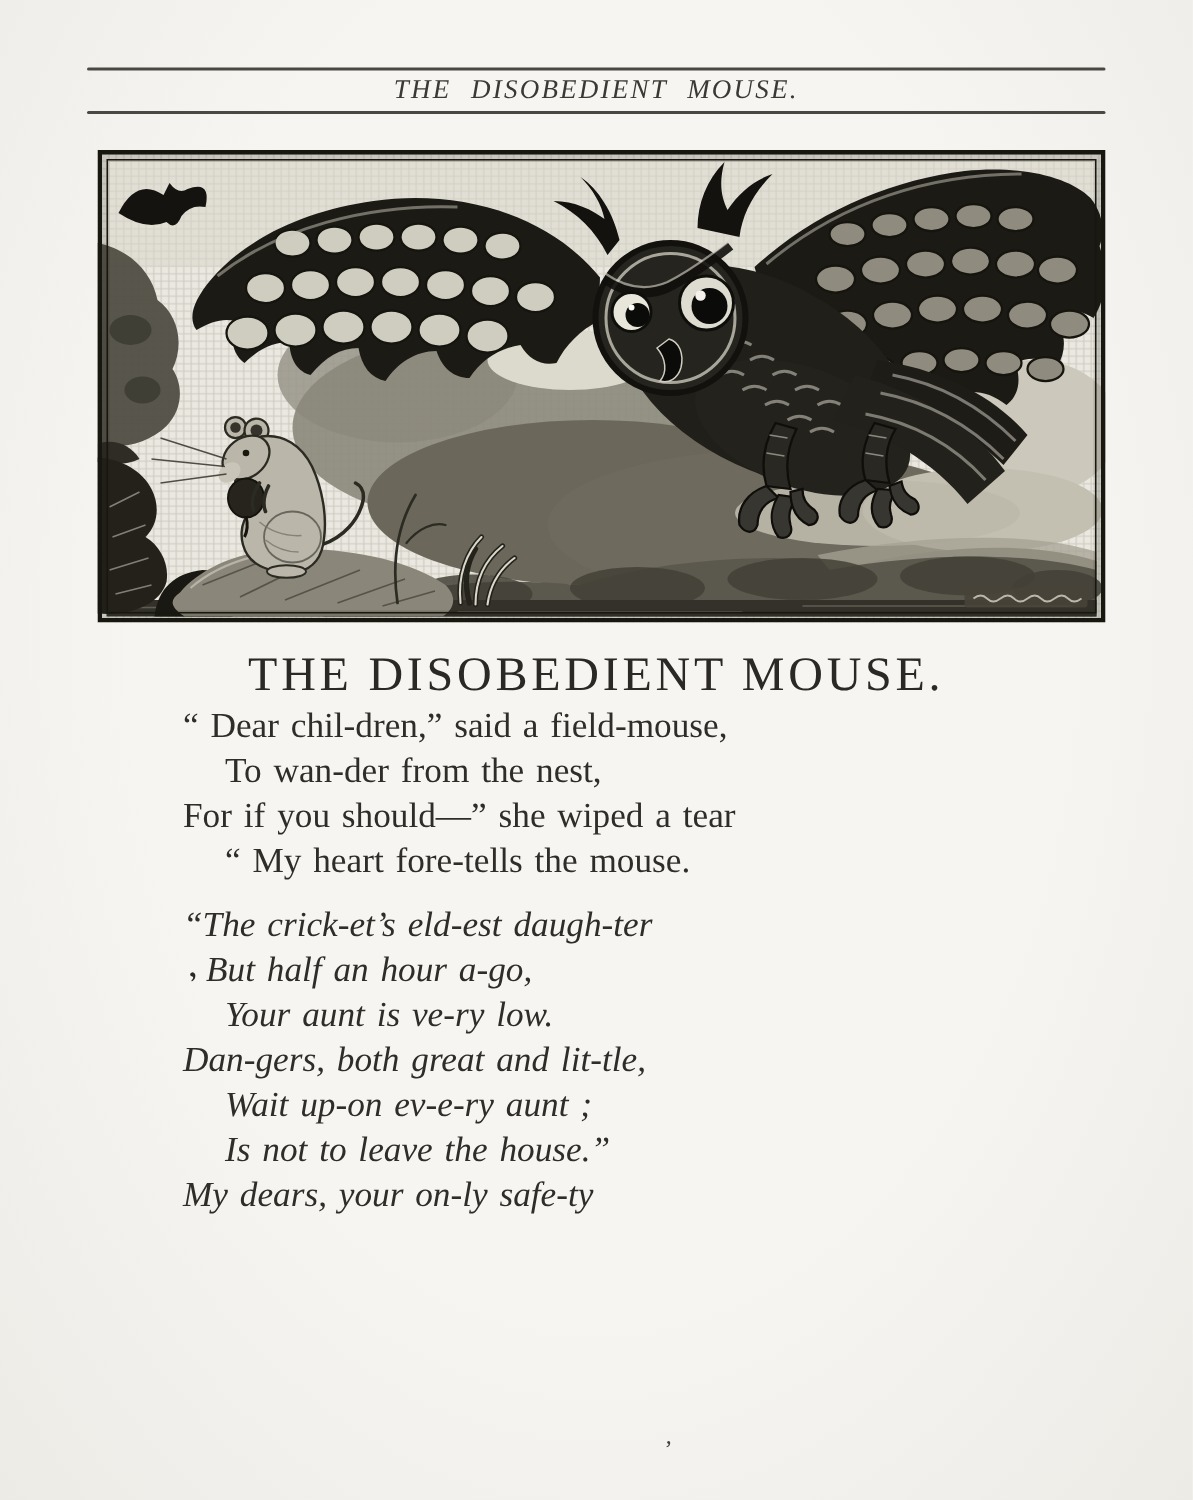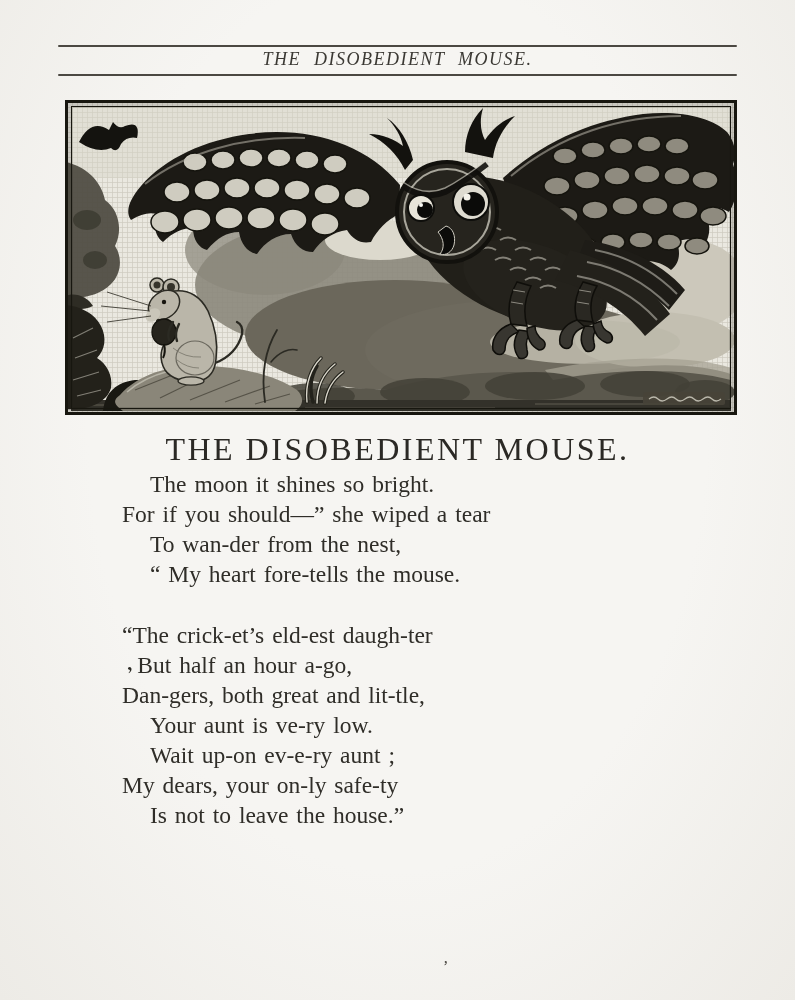--- a/index.html
+++ b/index.html
@@ -19,21 +19,21 @@
     color:#3b3934;
   }
   figure#plate{position:absolute;left:65px;top:100px;width:672px;height:315px;margin:0;}
   #plate svg{display:block;}
   h1.poem-title{
     position:absolute;top:431px;left:0;width:795px;margin:0;text-align:center;
     font-size:32px;font-weight:normal;letter-spacing:2.5px;color:#2b2925;
   }
   .poem{position:absolute;left:122px;top:469px;font-size:23.5px;line-height:30px;word-spacing:2px;}
   .stanza{margin:0;}
-  .stanza+.stanza{margin-top:31px;}
+  .stanza+.stanza{margin-top:13px;font-style:italic;}
   .line{white-space:nowrap;height:30px;}
   .in{padding-left:28px;}
   .half{padding-left:3px;}
   .ink-mark{
     display:inline-block;transform:rotate(-18deg);font-size:19px;font-weight:bold;
     position:relative;top:-3px;margin-right:6px;color:#2b2a24;
   }
   .stray{position:absolute;left:443px;top:958px;font-size:16px;color:#45423c;}
 </style>
 </head>
@@ -280,29 +280,29 @@
     <rect x="1.5" y="1.5" width="669" height="312" fill="none" stroke="#17160f" stroke-width="3"></rect>
     <rect x="6.5" y="6.5" width="659" height="302" fill="none" stroke="#17160f" stroke-width="1"></rect>
   </g>
 </svg>
 </figure>
 
 <h1 class="poem-title">THE DISOBEDIENT MOUSE.</h1>
 
 <div class="poem">
   <div class="stanza">
-    <div class="line in"><span>The moon it shines so bright.</span></div>
+    <div class="line"><span>“ Dear chil-dren,” said a field-mouse,</span></div>
+    <div class="line in"><span>To wan-der from the nest,</span></div>
     <div class="line"><span>For if you should—” she wiped a tear</span></div>
-    <div class="line in"><span>To wan-der from the nest,</span></div>
     <div class="line in"><span>“ My heart fore-tells the mouse.</span></div>
   </div>
   <div class="stanza">
     <div class="line"><span>“The crick-et’s eld-est daugh-ter</span></div>
     <div class="line half"><span class="ink-mark">‚</span><span>But half an hour a-go,</span></div>
+    <div class="line in"><span>Your aunt is ve-ry low.</span></div>
     <div class="line"><span>Dan-gers, both great and lit-tle,</span></div>
-    <div class="line in"><span>Your aunt is ve-ry low.</span></div>
     <div class="line in"><span>Wait up-on ev-e-ry aunt ;</span></div>
+    <div class="line in"><span>Is not to leave the house.”</span></div>
     <div class="line"><span>My dears, your on-ly safe-ty</span></div>
-    <div class="line in"><span>Is not to leave the house.”</span></div>
   </div>
 </div>
 
 <span class="stray">’</span>
 
 </body></html>

